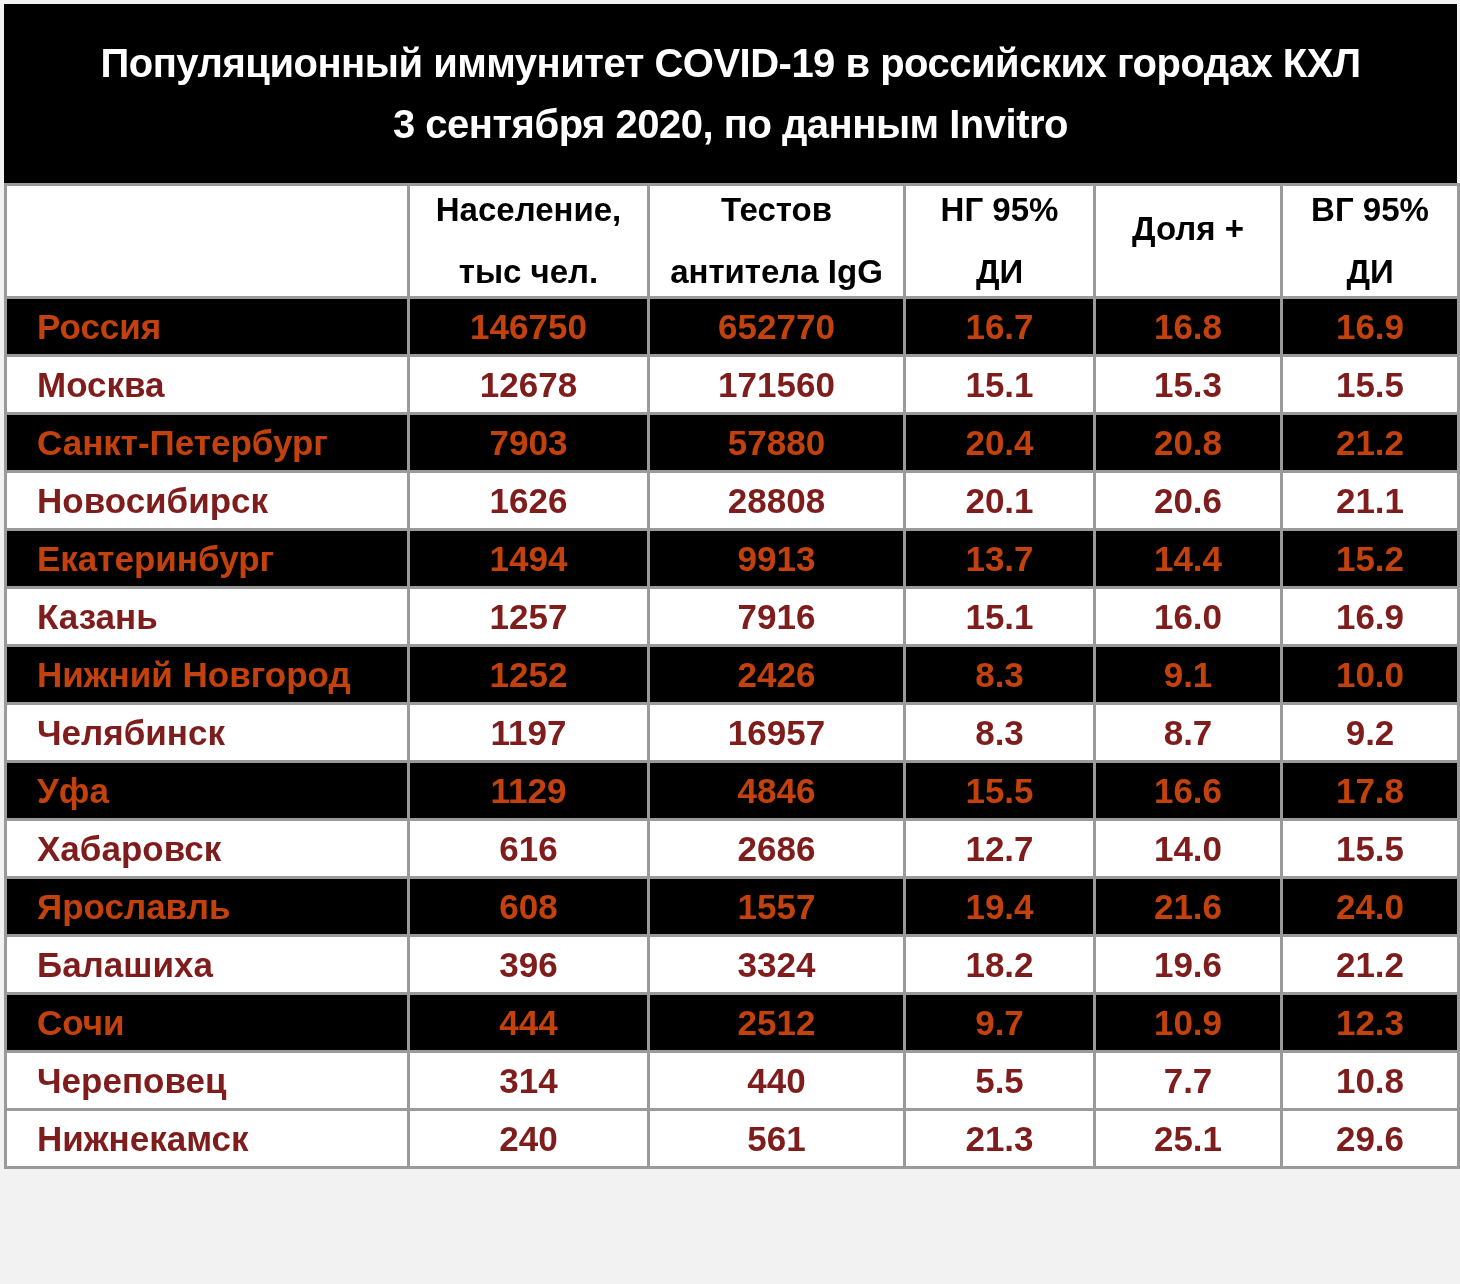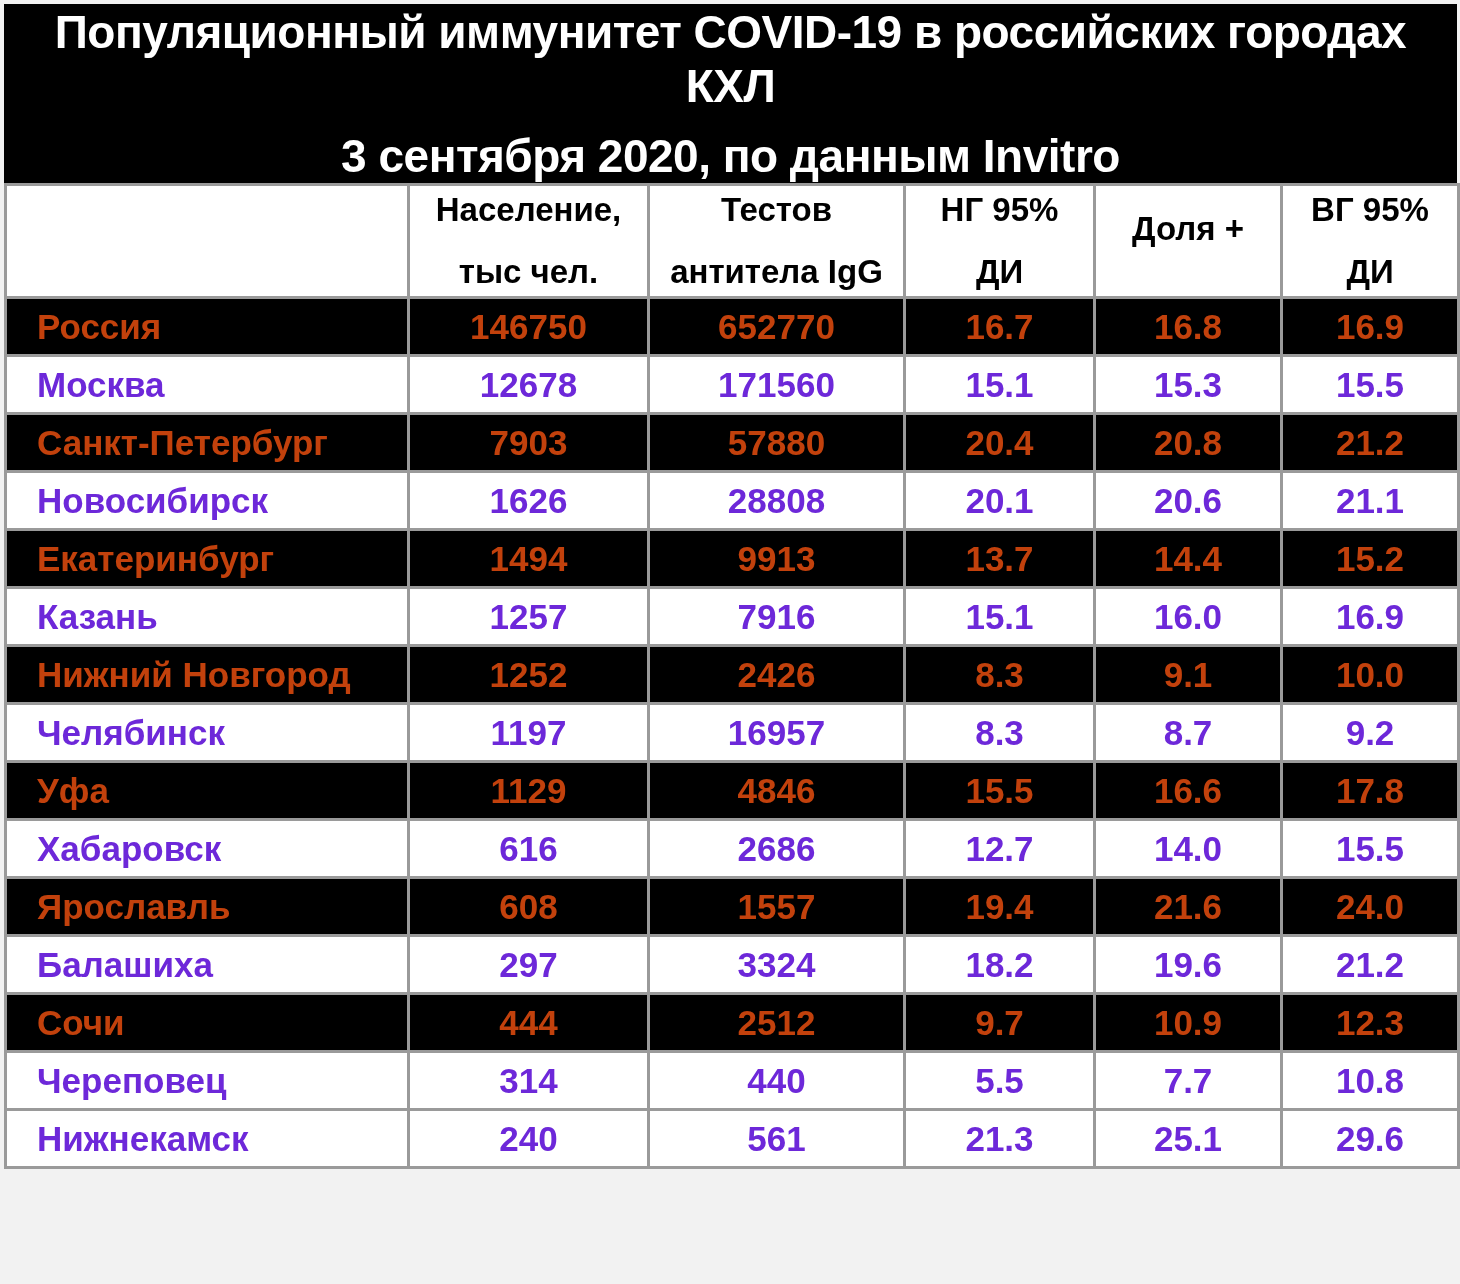--- a/index.html
+++ b/index.html
@@ -15,21 +15,21 @@
   }
   .title-block {
     height: 179px;
     background: #000000;
     color: #ffffff;
     display: flex;
     flex-direction: column;
     align-items: center;
     justify-content: center;
     gap: 16px;
-    font-size: 46px;
+    font-size: 40px;
     letter-spacing: -0.5px;
     text-align: center;
   }
   table.immunity {
     border-collapse: collapse;
     table-layout: fixed;
     width: 1453px;
     background: #ffffff;
     border-radius: 30px;
   }
@@ -52,21 +52,21 @@
   }
   td {
     height: 55px;
     font-size: 35px;
     vertical-align: middle;
     padding: 0;
   }
   td.city { text-align: left; padding-left: 30px; }
   td.num  { text-align: center; }
   tr.dark  { background: #000000; color: #c2410c; }
-  tr.light { background: #ffffff; color: #6d28d9; }
+  tr.light { background: #ffffff; color: #7f1d1d; }
 </style>
 </head>
 <body>
 
 <div class="sheet">
 
   <div class="title-block">
     <div>Популяционный иммунитет COVID-19 в российских городах КХЛ</div>
     <div>3 сентября 2020, по данным Invitro</div>
   </div>
@@ -204,21 +204,21 @@
         <tr class="dark">
           <td class="city">Ярославль</td>
           <td class="num">608</td>
           <td class="num">1557</td>
           <td class="num">19.4</td>
           <td class="num">21.6</td>
           <td class="num">24.0</td>
         </tr>
         <tr class="light">
           <td class="city">Балашиха</td>
-          <td class="num">297</td>
+          <td class="num">396</td>
           <td class="num">3324</td>
           <td class="num">18.2</td>
           <td class="num">19.6</td>
           <td class="num">21.2</td>
         </tr>
         <tr class="dark">
           <td class="city">Сочи</td>
           <td class="num">444</td>
           <td class="num">2512</td>
           <td class="num">9.7</td>

